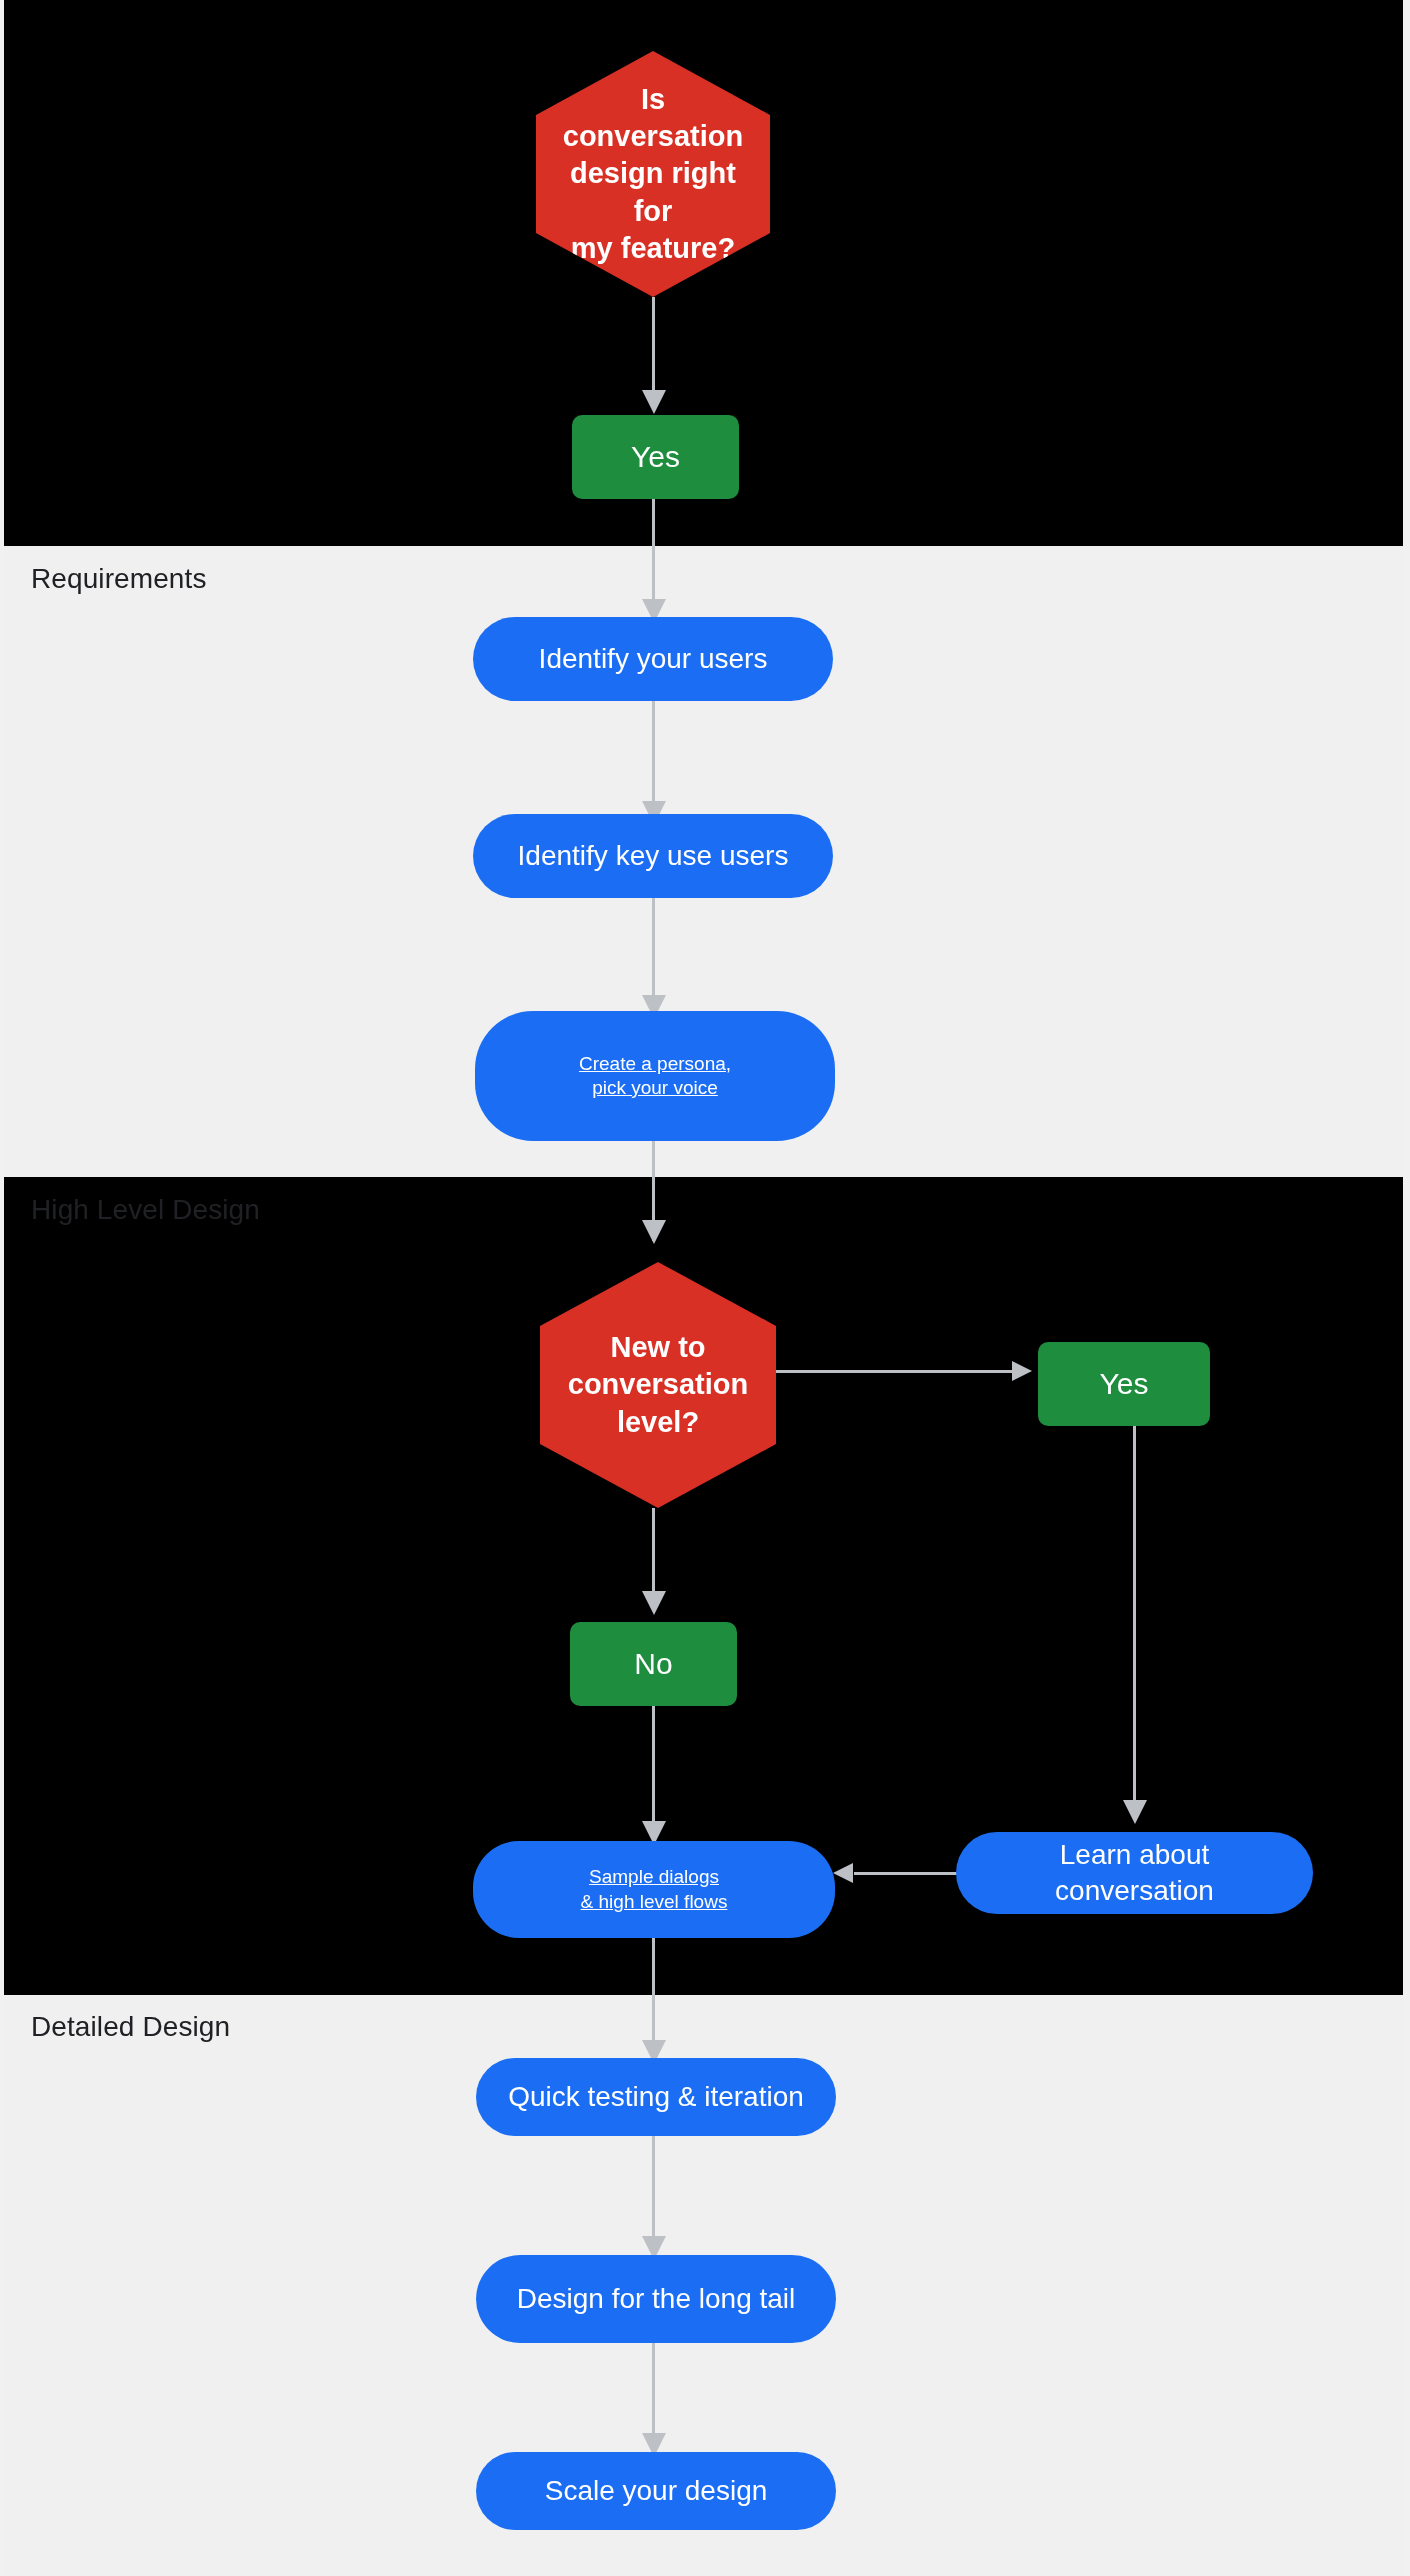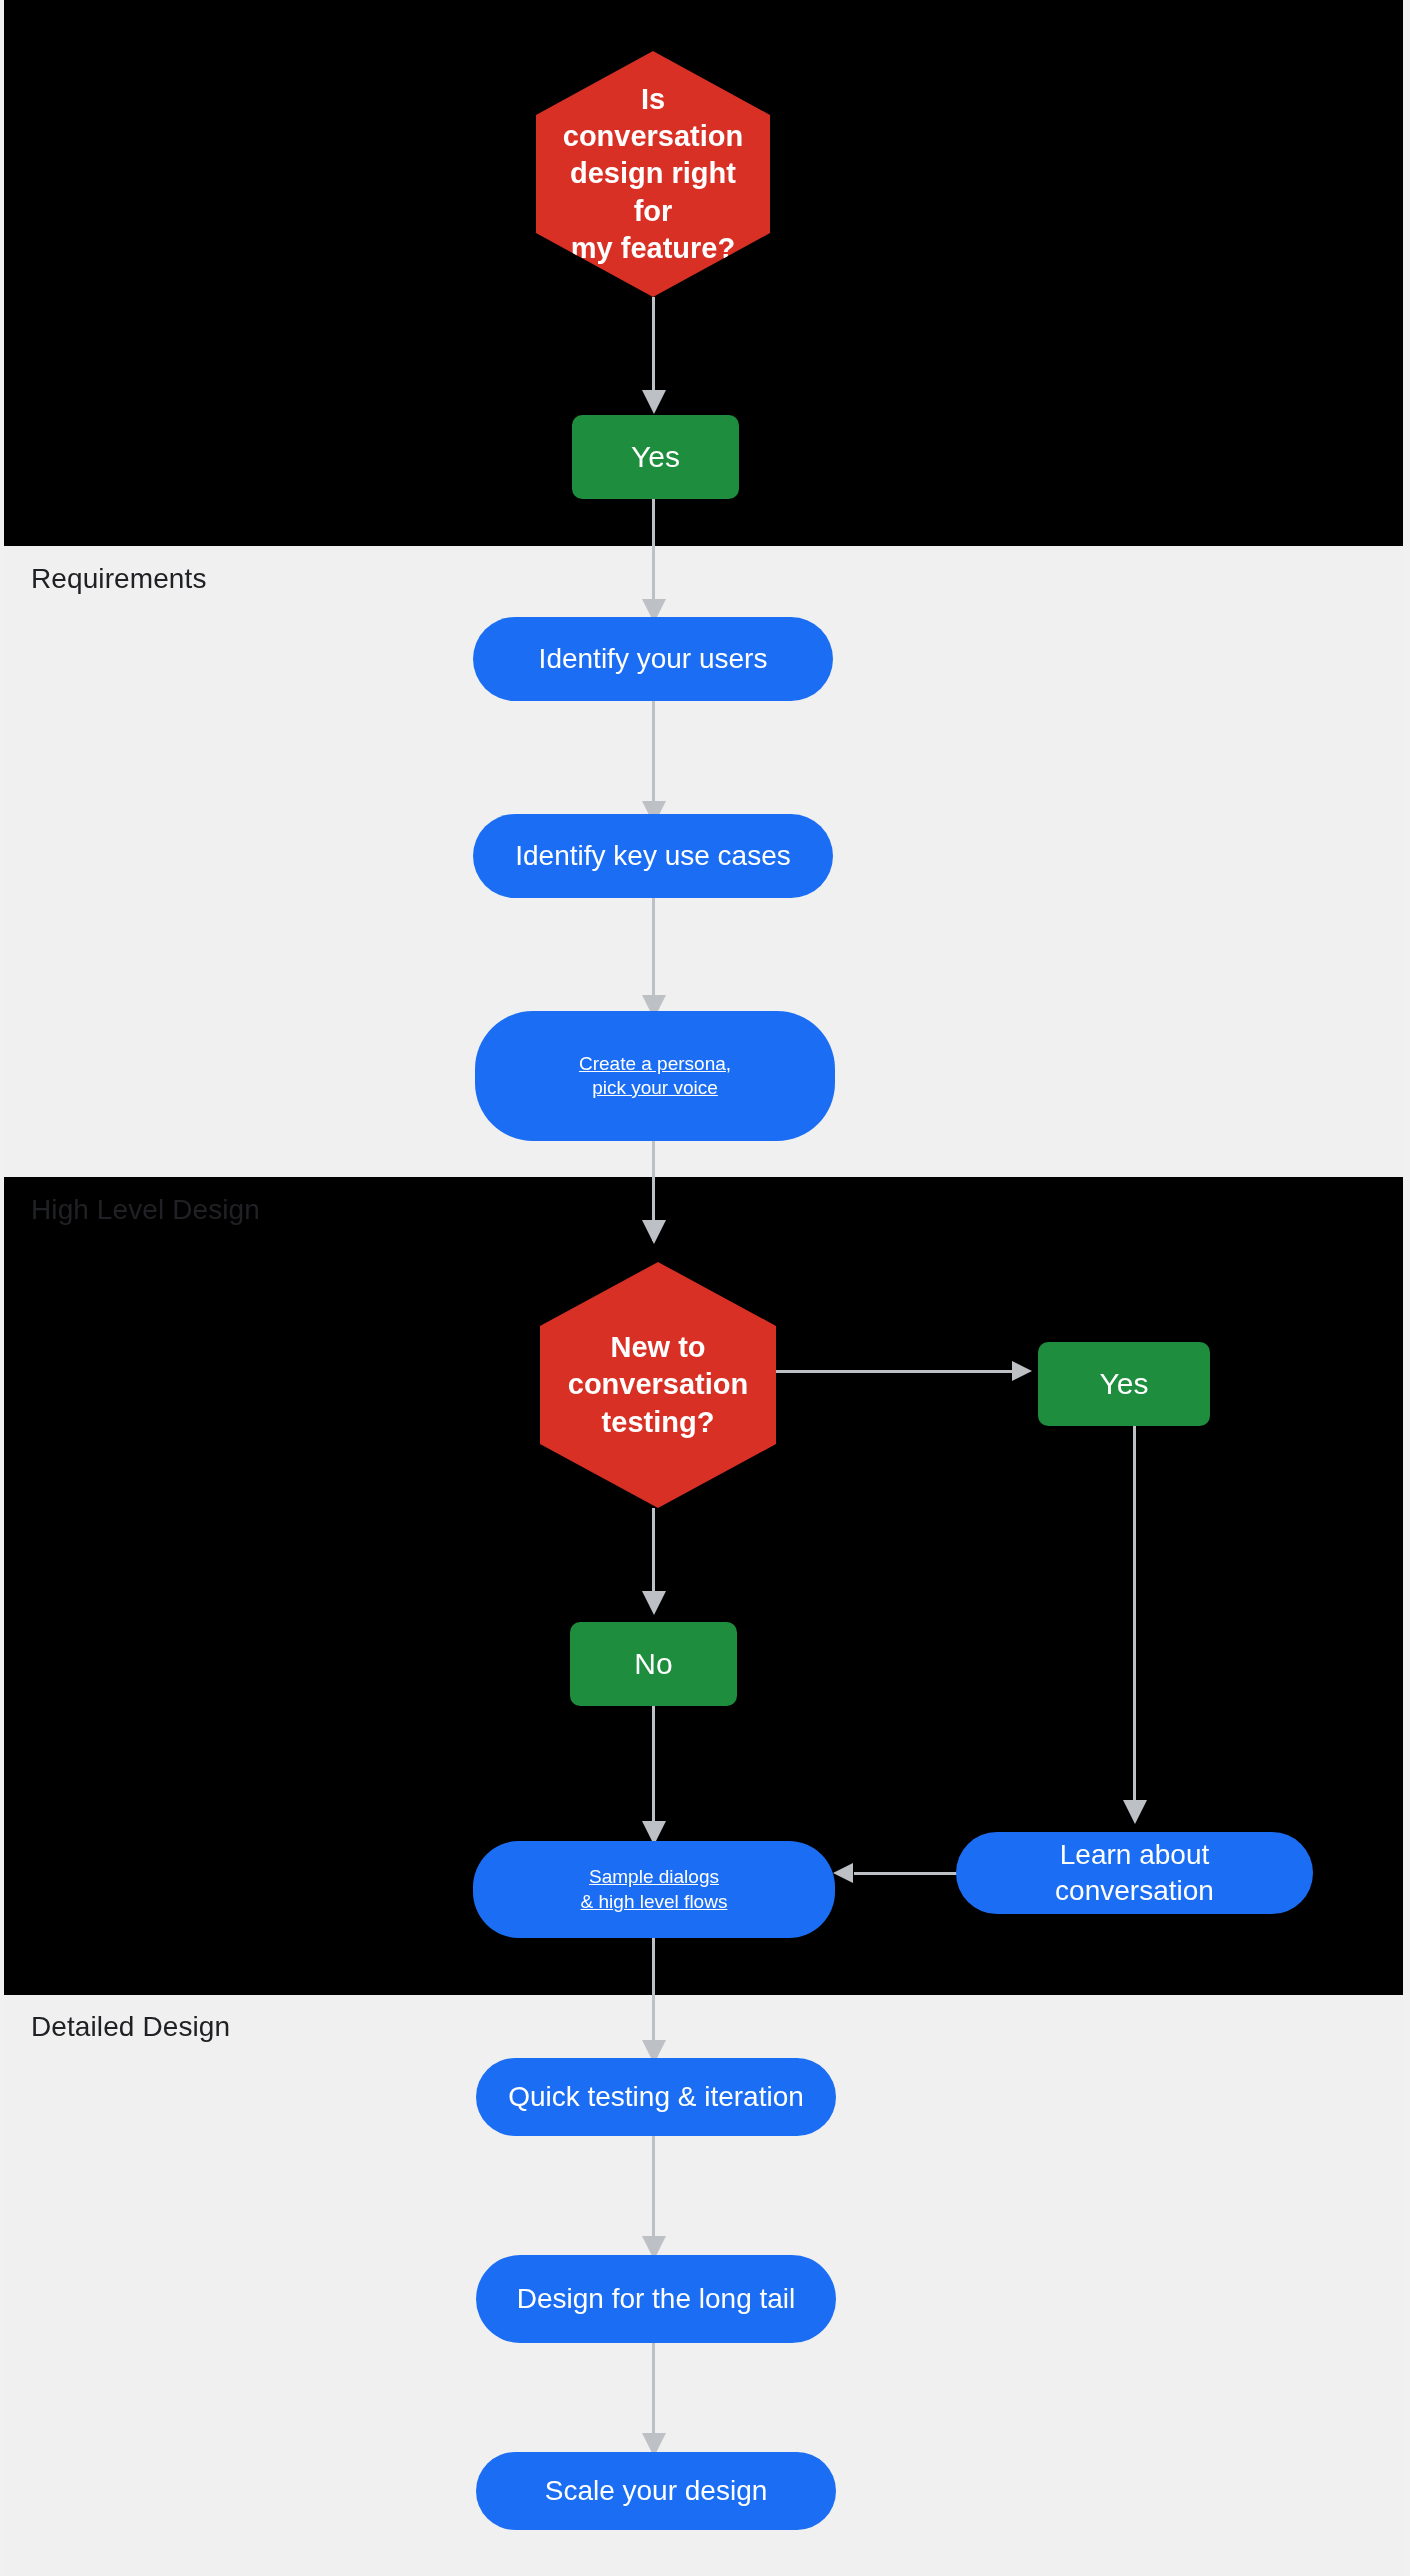--- a/index.html
+++ b/index.html
@@ -173,32 +173,32 @@
 
   <div class="node pill-green" style="left:572px;top:415px;width:167px;height:84px;">
     <span class="lbl">Yes</span>
   </div>
 
   <div class="node pill-blue" style="left:473px;top:617px;width:360px;height:84px;">
     <span class="lbl">Identify your users</span>
   </div>
 
   <div class="node pill-blue" style="left:473px;top:814px;width:360px;height:84px;">
-    <span class="lbl">Identify key use cases</span>
+    <span class="lbl">Identify key use users</span>
   </div>
 
   <div class="node pill-blue two-line" style="left:475px;top:1011px;width:360px;height:130px;">
     <span class="lbl">Create a persona,
 pick your voice</span>
   </div>
 
   <div class="node hex" style="left:540px;top:1262px;width:236px;height:246px;">
     <span class="lbl">New to
 conversation
-testing?</span>
+level?</span>
   </div>
 
   <div class="node pill-green" style="left:1038px;top:1342px;width:172px;height:84px;">
     <span class="lbl">Yes</span>
   </div>
 
   <div class="node pill-green" style="left:570px;top:1622px;width:167px;height:84px;">
     <span class="lbl">No</span>
   </div>
 

